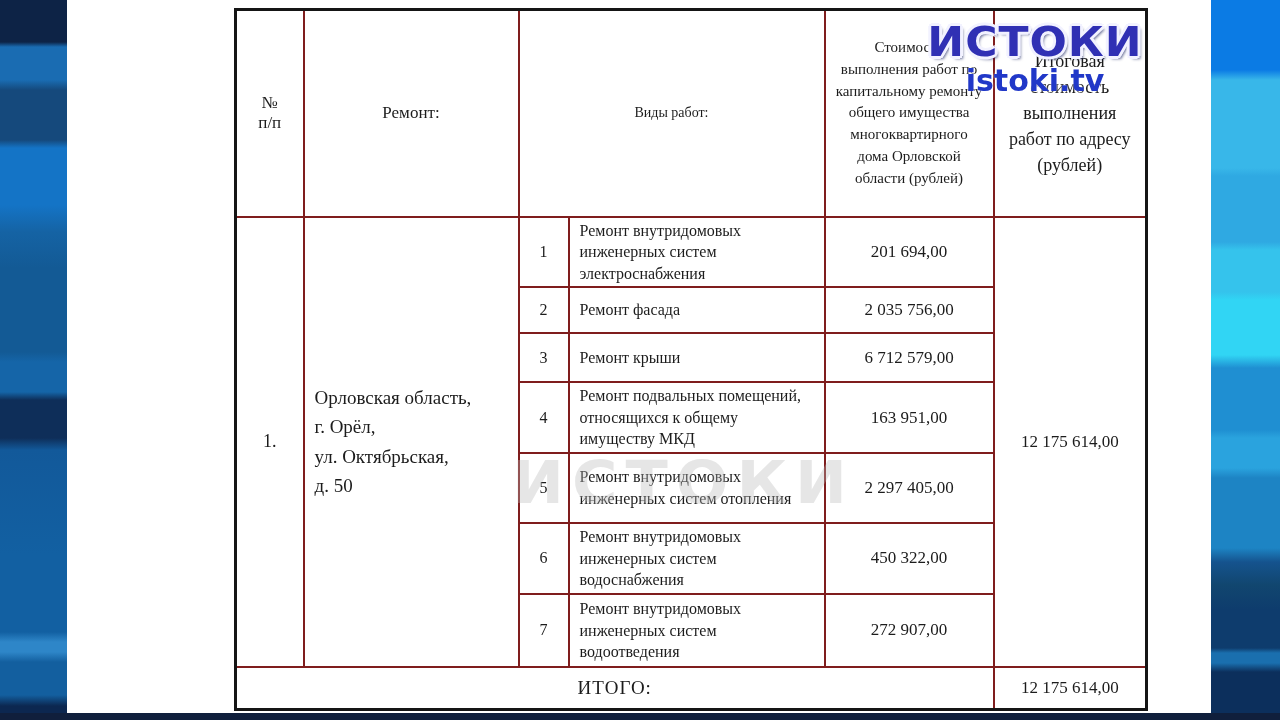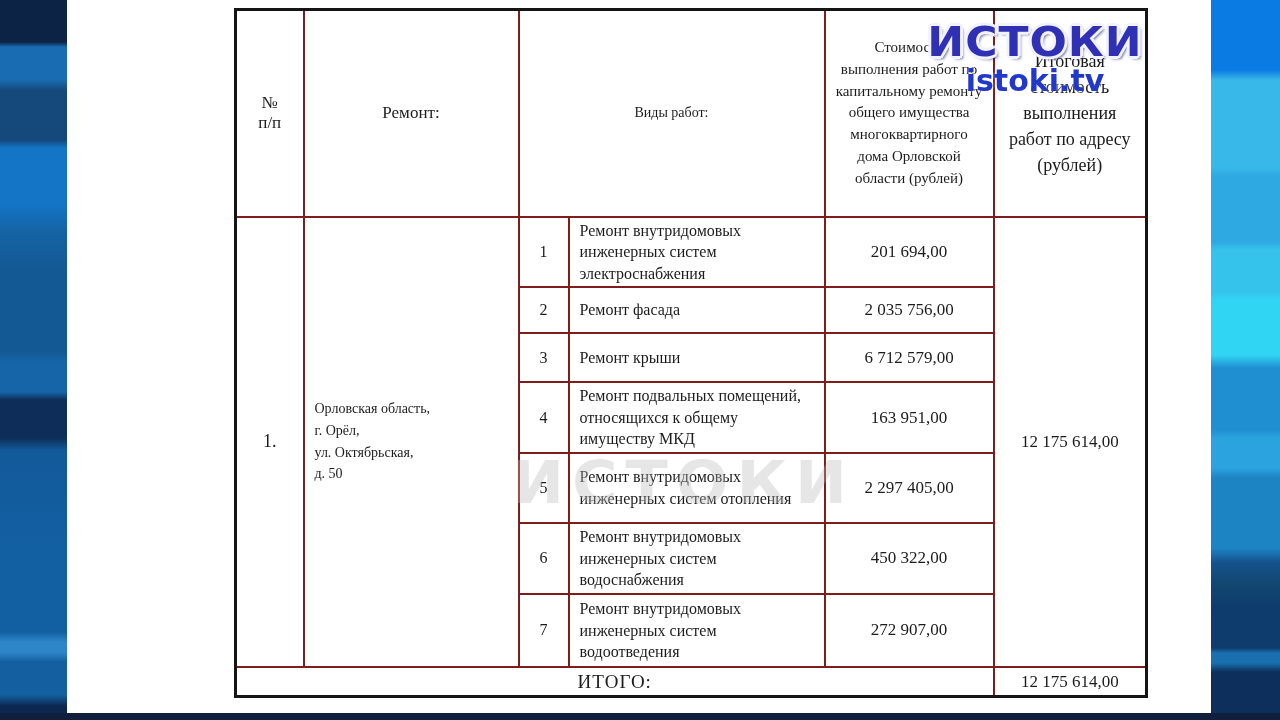--- a/index.html
+++ b/index.html
@@ -56,30 +56,30 @@
   table.doc td, table.doc th{
     border:2px solid #7f1d1d;
     padding:2px 10px;
     font-weight:normal;
     vertical-align:middle;
     overflow:hidden;
   }
   tr.hdr{height:207px;}
   tr.w1{height:70px;} tr.w2{height:46px;} tr.w3{height:49px;}
   tr.w4{height:70px;} tr.w5{height:70px;} tr.w6{height:70px;} tr.w7{height:73px;}
-  tr.ftr{height:30px;}
+  tr.ftr{height:43px;}
   .pre{white-space:pre-line;}
   th.h-num{font-size:17px;text-align:center;}
   th.h-addr{font-size:17px;text-align:center;}
   th.h-works{font-size:14px;text-align:center;}
   th.h-cost{font-size:15px;text-align:center;line-height:1.45;padding:4px 8px;}
   th.h-total{font-size:18px;line-height:1.45;vertical-align:middle;padding:4px 6px;}
 
   td.row-num{vertical-align:top;text-align:center;font-size:18px;padding-top:8px;}
-  td.addr{vertical-align:top;font-size:14px;line-height:1.55;padding:6px 4px 4px 10px;}
+  td.addr{vertical-align:top;font-size:19px;line-height:1.55;padding:6px 4px 4px 10px;}
   td.wnum{text-align:center;font-size:16px;}
   td.wlabel{font-size:16px;line-height:1.35;padding-left:8px;margin-top:16px;}
   td.wcost{text-align:center;font-size:17px;}
   td.addr-total{vertical-align:top;text-align:center;font-size:17px;padding-top:10px;}
   td.itogo-label{text-align:center;font-weight:bold;font-size:19px;letter-spacing:1px;}
   td.itogo-value{text-align:center;font-weight:bold;font-size:17px;}
 
   
   .brand{
     position:absolute;left:905px;top:20px;width:260px;

